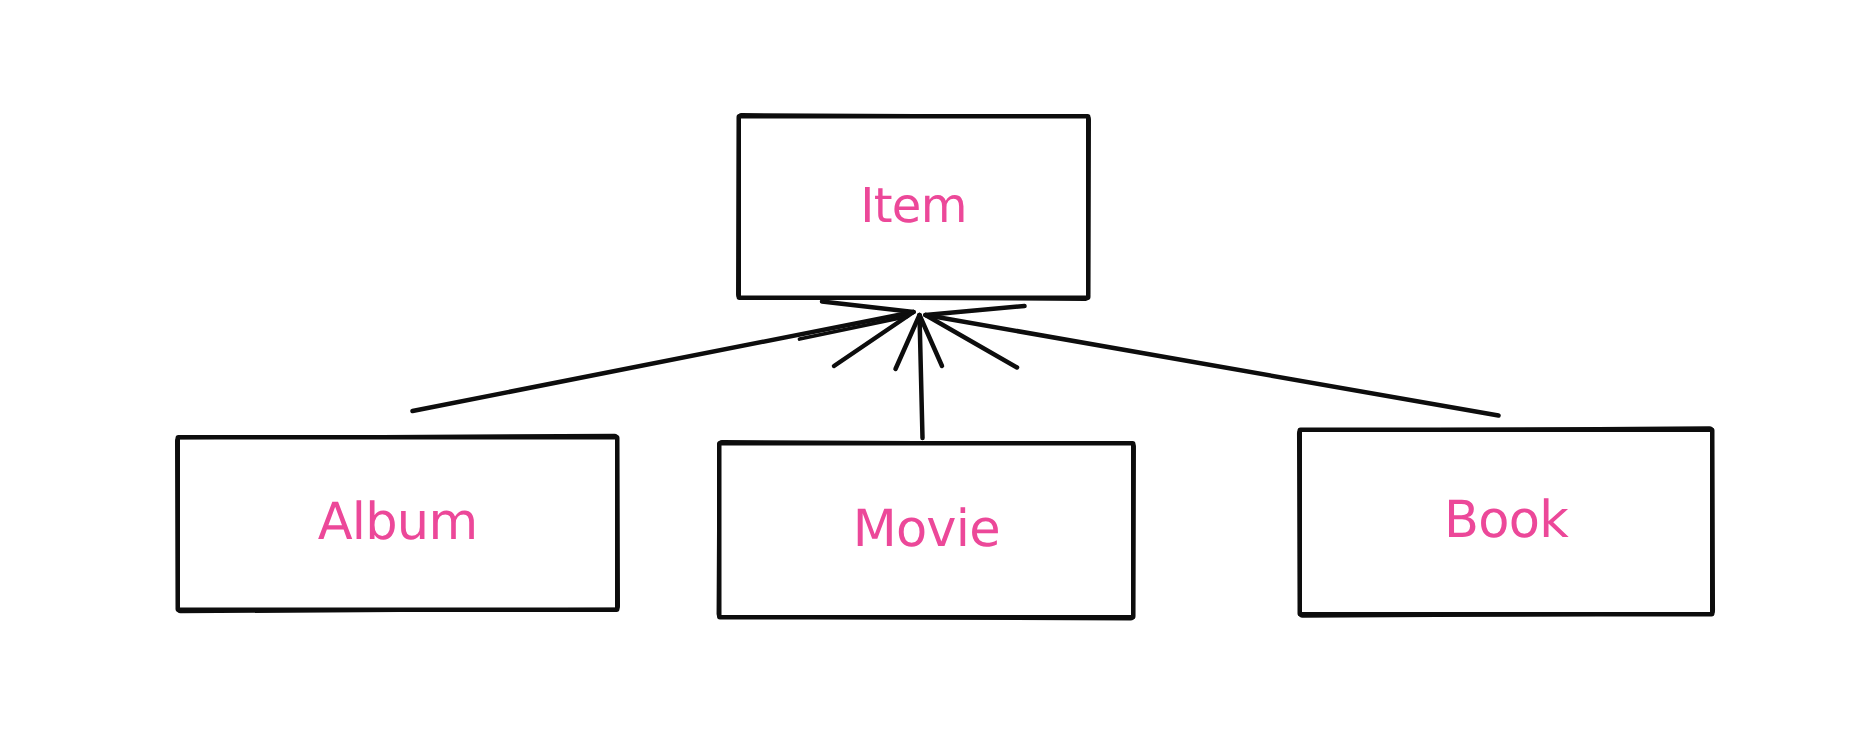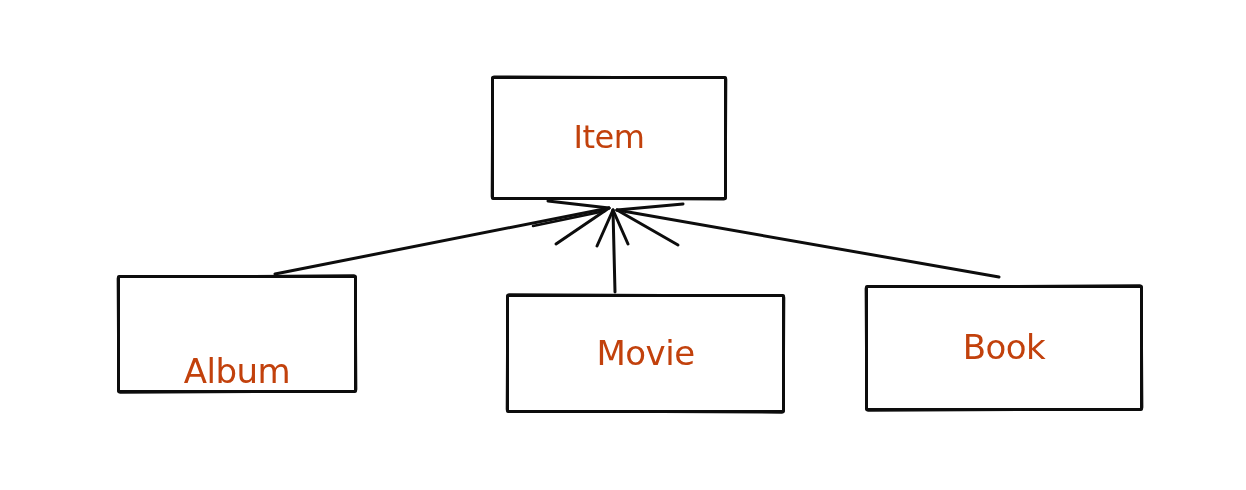--- a/index.html
+++ b/index.html
@@ -38,28 +38,28 @@
     content: "";
     position: absolute;
     inset: -3px;
     border: 2px solid #0d0d0d;
     border-radius: 3px;
     transform: rotate(-0.35deg);
     pointer-events: none;
   }
   .node-item  { left: 491px; top: 76px;  width: 236px; height: 124px; }
   .node-item::before { transform: rotate(0.3deg); }
-  .node-album { left: 117px; top: 275px; width: 240px; height: 118px; align-items: flex-end; }
-  .node-movie { left: 506px; top: 294px; width: 279px; height: 119px; }
+  .node-album { left: 117px; top: 290px; width: 296px; height: 118px; }
+  .node-movie { left: 478px; top: 294px; width: 279px; height: 119px; }
   .node-movie::before { transform: rotate(0.3deg); }
   .node-book  { left: 865px; top: 285px; width: 278px; height: 126px; }
   .node-label {
     font-size: 34px;
     letter-spacing: -0.5px;
-    color: #c2410c;
+    color: #ec4899;
     line-height: 1;
     padding-bottom: 2px;
     user-select: none;
   }
   .node-item .node-label { font-size: 32px; }
 </style>
 </head>
 <body>
 
 <div class="canvas">

